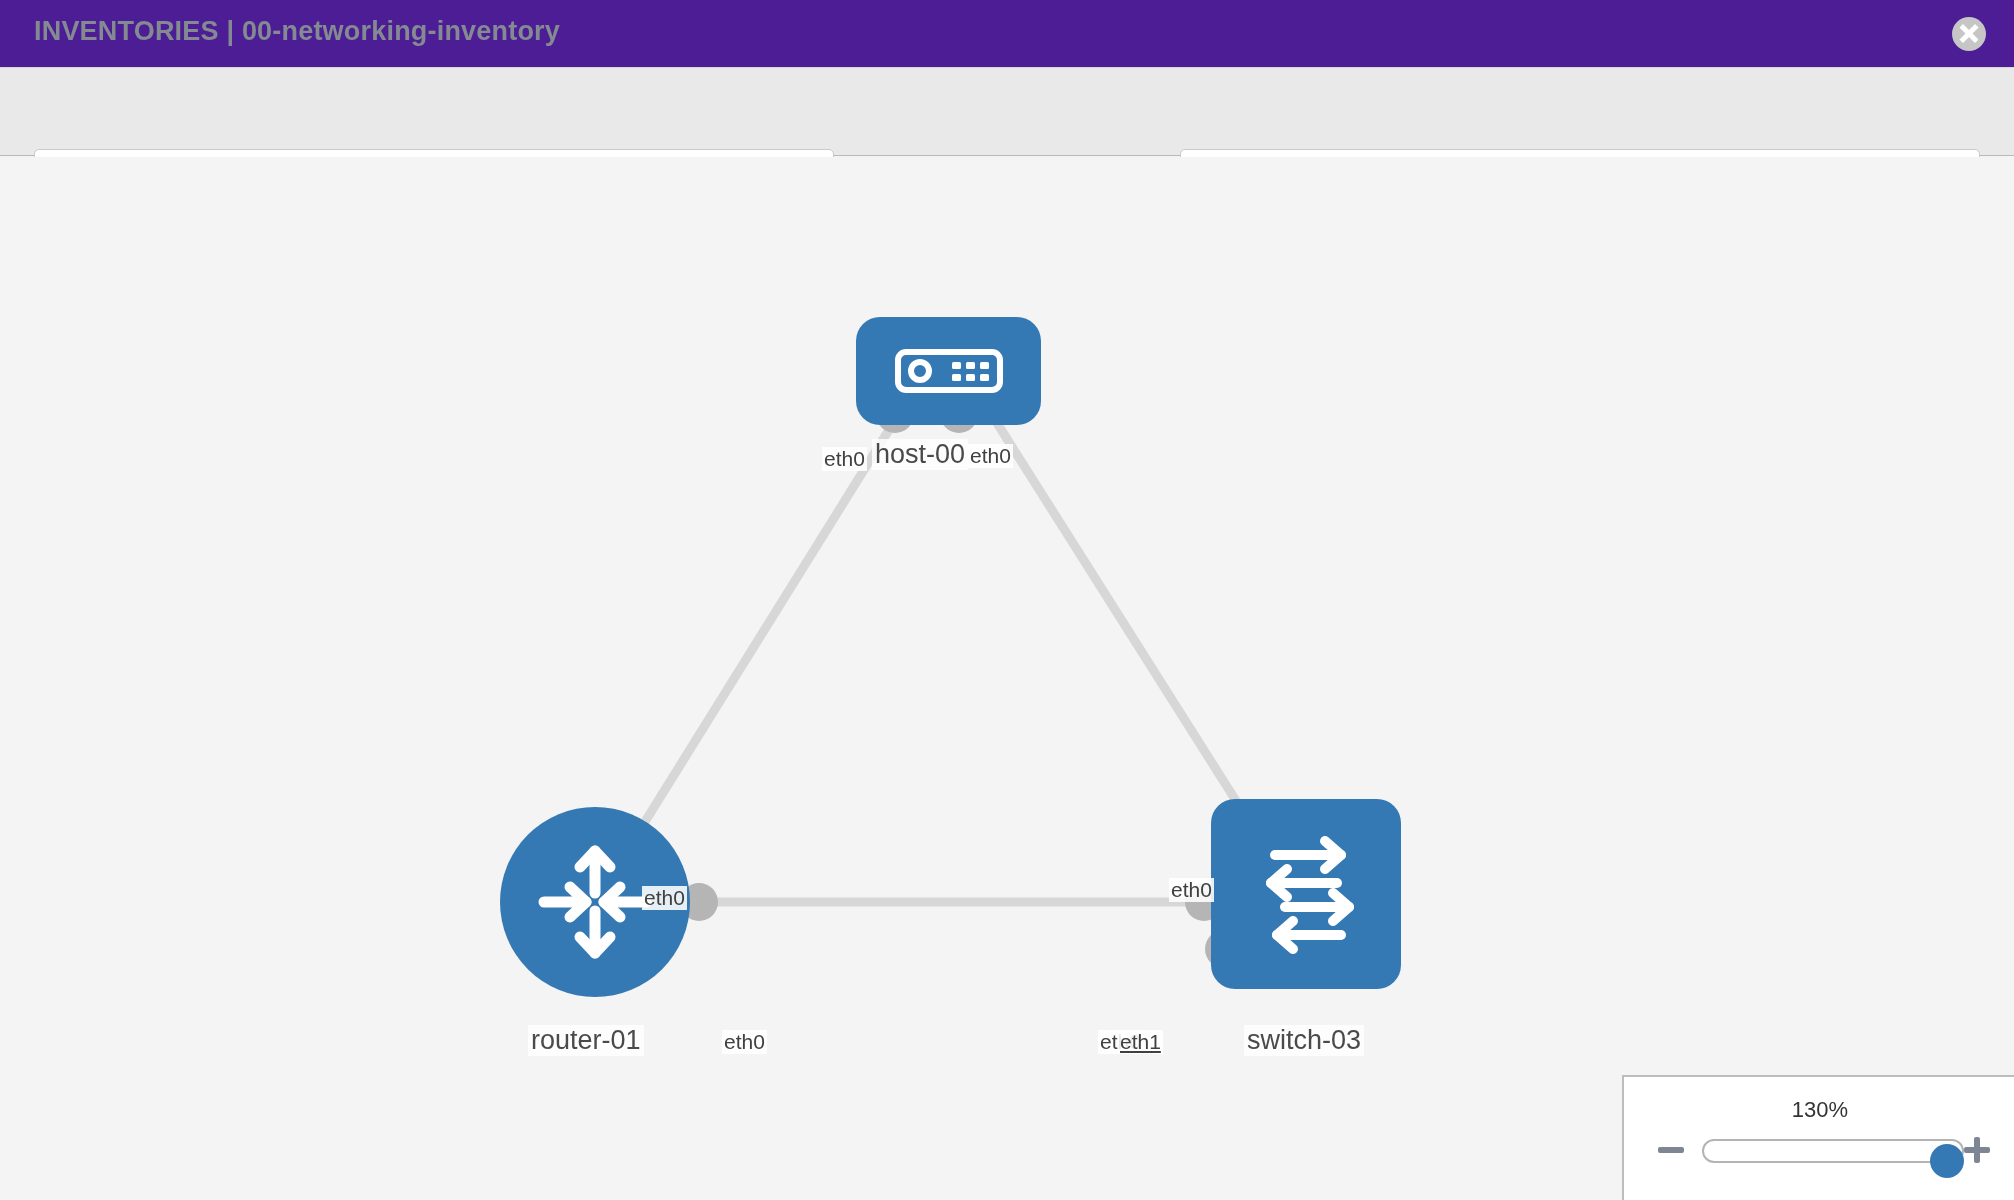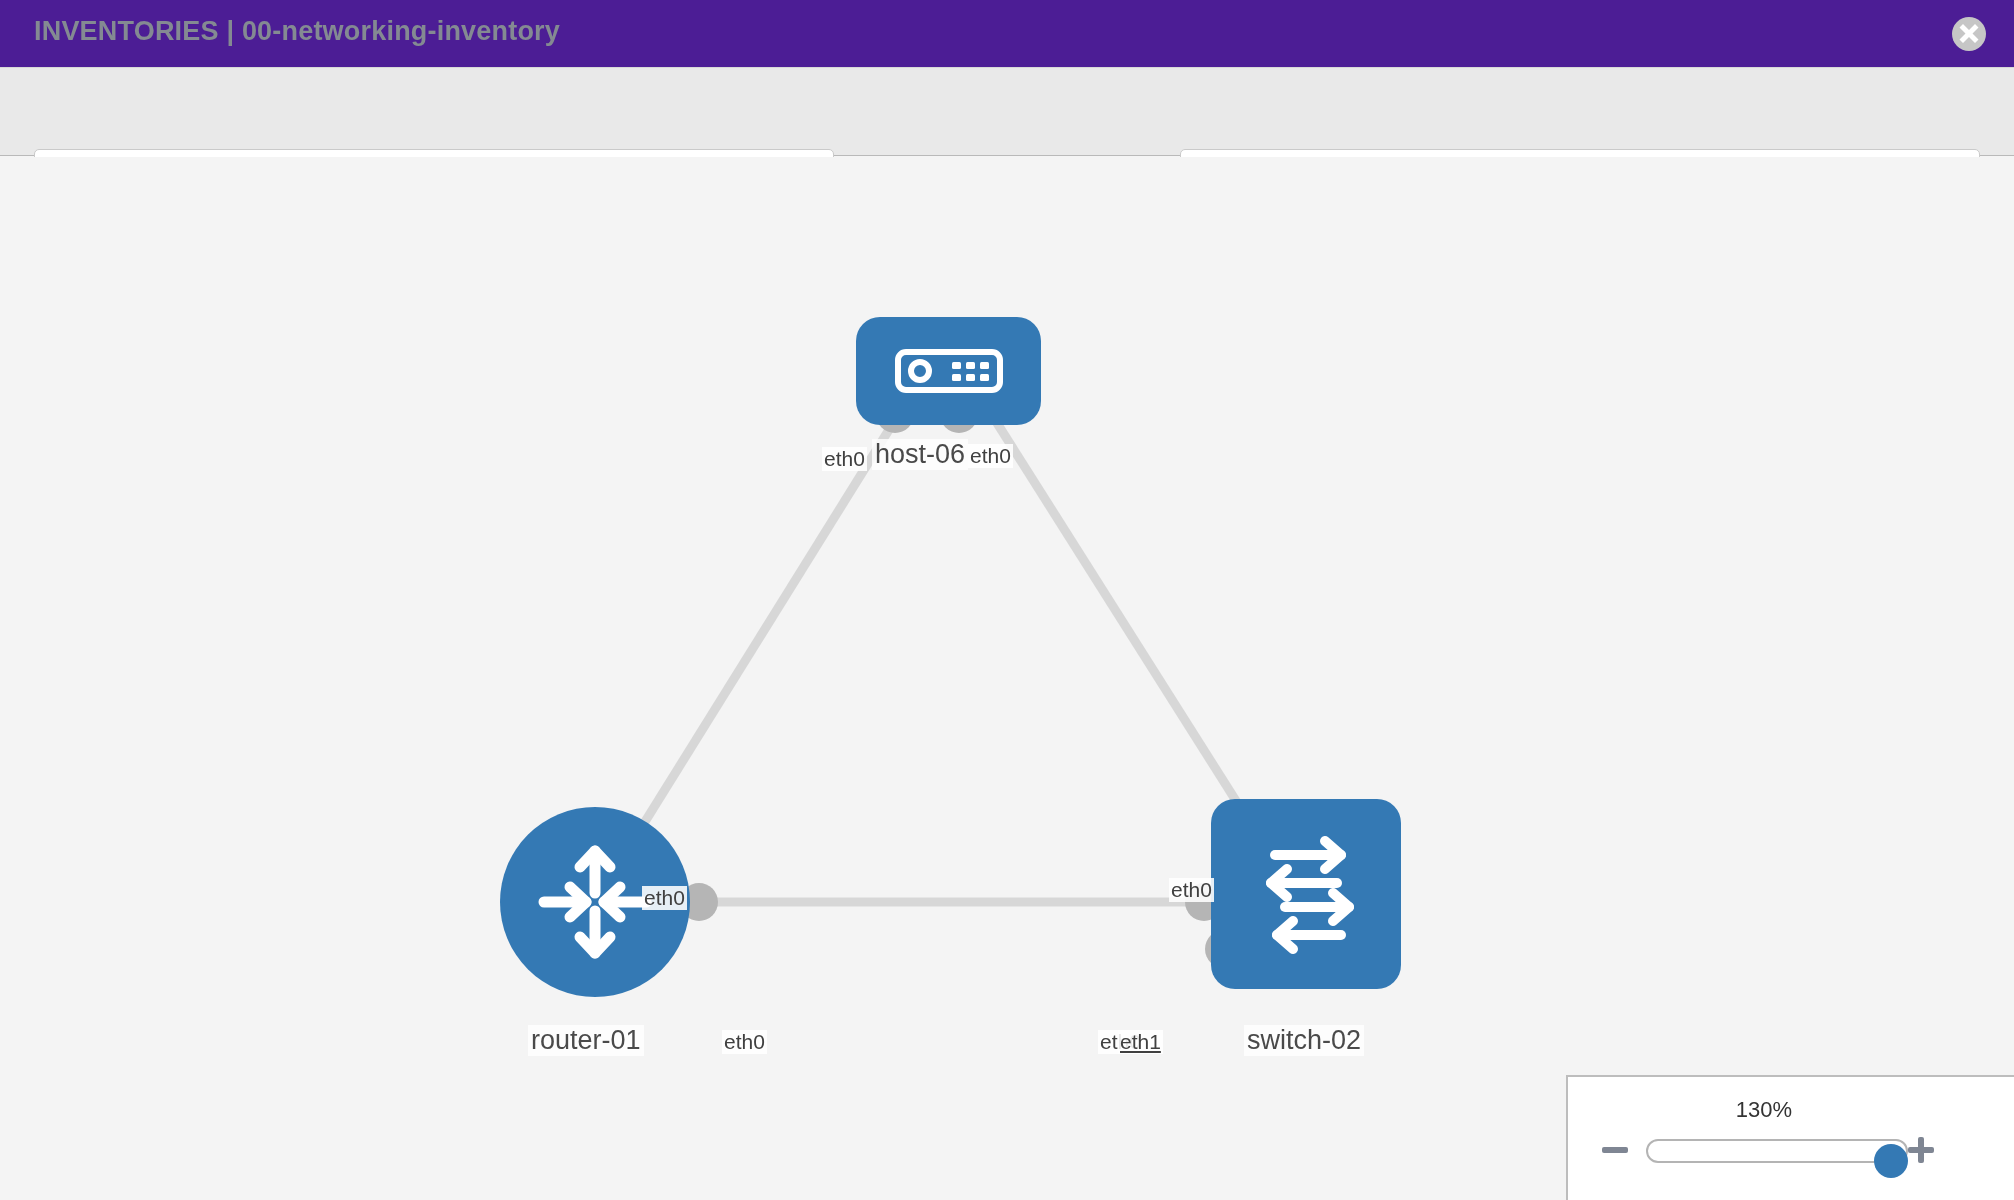--- a/index.html
+++ b/index.html
@@ -114,21 +114,21 @@
     background: rgba(255,255,255,0.88);
     white-space: nowrap;
     padding: 0 2px;
     pointer-events: none;
   }
 
   
   .zoom-panel {
     position: absolute;
     right: 0; bottom: 0;
-    width: 448px; height: 125px;
+    width: 392px; height: 125px;
     background: #ffffff;
     border-top: 2px solid #bdbdbd;
     border-left: 2px solid #bdbdbd;
   }
   .zoom-value {
     position: absolute; top: 20px; left: 0; width: 392px;
     text-align: center;
     font-size: 22px; color: #333;
   }
   .zoom-row {
@@ -232,21 +232,21 @@
               <rect x="58" y="16" width="9" height="7" rx="1.5"></rect>
               <rect x="72" y="16" width="9" height="7" rx="1.5"></rect>
               <rect x="86" y="16" width="9" height="7" rx="1.5"></rect>
               <rect x="58" y="28" width="9" height="7" rx="1.5"></rect>
               <rect x="72" y="28" width="9" height="7" rx="1.5"></rect>
               <rect x="86" y="28" width="9" height="7" rx="1.5"></rect>
             </g>
           </svg>
         </div>
       </div>
-      <div class="node-label" style="left:872px; top:282px;">host-06</div>
+      <div class="node-label" style="left:872px; top:282px;">host-00</div>
 
       <div class="node" style="left:500px; top:650px;">
         <div class="node-shape shape-circle" style="width:190px; height:190px;">
           <svg width="130" height="130" viewBox="0 0 130 130" aria-hidden="true">
             <g stroke="#ffffff" stroke-width="11" stroke-linecap="round" stroke-linejoin="round" fill="none">
               <line x1="65" y1="14" x2="65" y2="56"></line>
               <polyline points="50,30 65,14 80,30"></polyline>
               <line x1="65" y1="116" x2="65" y2="74"></line>
               <polyline points="50,100 65,116 80,100"></polyline>
               <line x1="14" y1="65" x2="56" y2="65"></line>
@@ -268,21 +268,21 @@
               <line x1="96" y1="54" x2="30" y2="54"></line>
               <polyline points="46,40 30,54 46,68"></polyline>
               <line x1="44" y1="78" x2="108" y2="78"></line>
               <polyline points="92,64 108,78 92,92"></polyline>
               <line x1="100" y1="106" x2="36" y2="106"></line>
               <polyline points="52,92 36,106 52,120"></polyline>
             </g>
           </svg>
         </div>
       </div>
-      <div class="node-label" style="left:1244px; top:868px;">switch-02</div>
+      <div class="node-label" style="left:1244px; top:868px;">switch-03</div>
 
       <div class="link-label" style="left:822px; top:290px;">eth0</div>
       <div class="link-label" style="left:968px; top:287px;">eth0</div>
       <div class="link-label" style="left:642px; top:729px;">eth0</div>
       <div class="link-label" style="left:1169px; top:721px;">eth0</div>
       <div class="link-label" style="left:722px; top:873px;">eth0</div>
       <div class="link-label" style="left:1098px; top:873px;">eth0</div>
       <div class="link-label" style="left:1118px; top:873px;text-decoration:underline;">eth1</div>
 
     </div>

